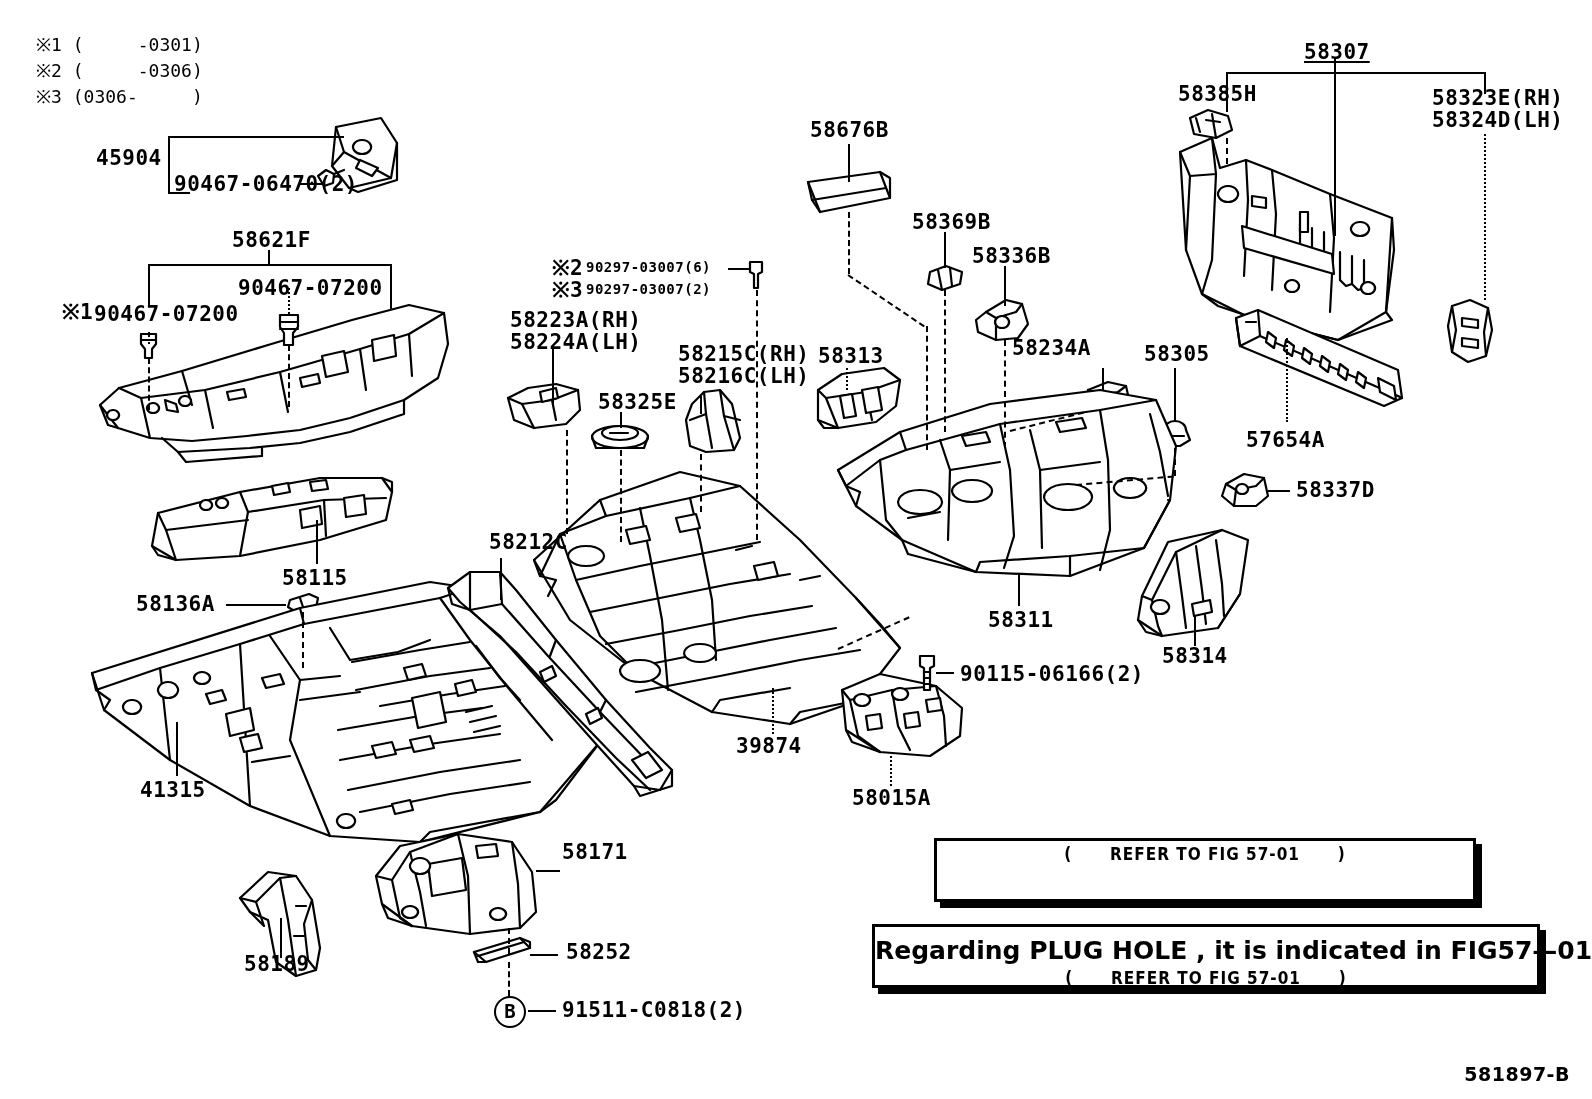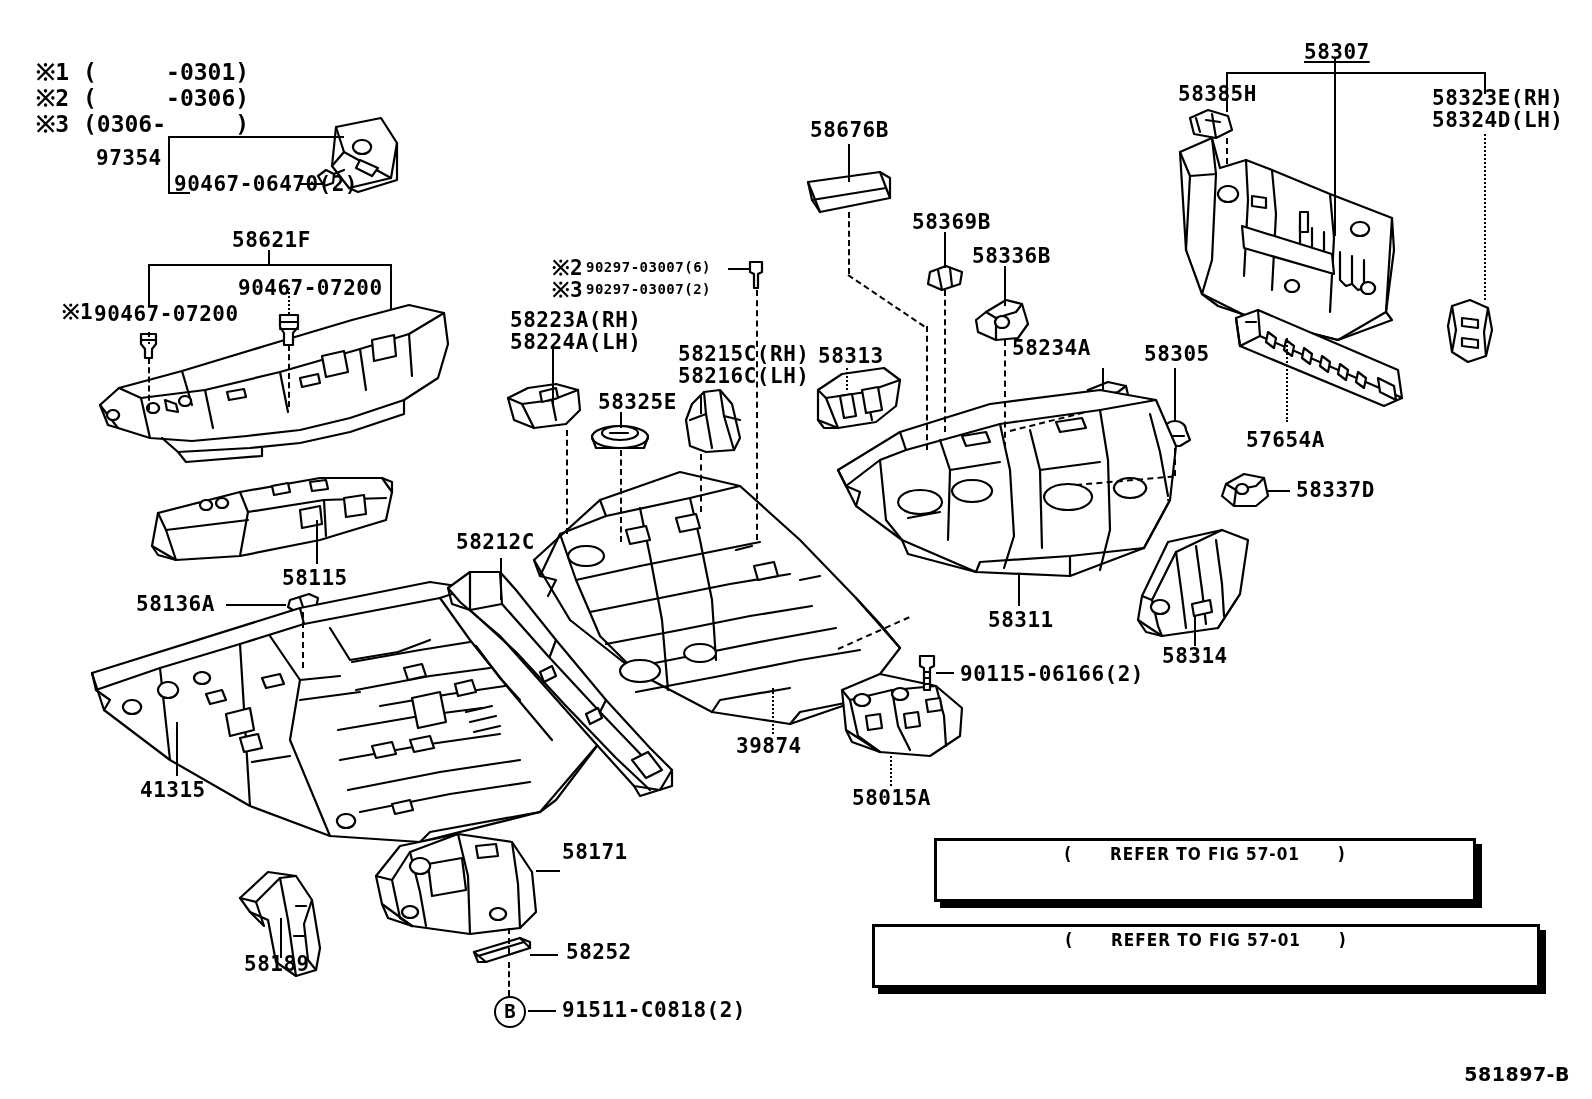--- a/index.html
+++ b/index.html
@@ -23,25 +23,24 @@
     font-size:21px;
     letter-spacing:0.5px;
     white-space:pre;
     line-height:1.22;
     color:#000;
   }
   .lbl.sm{font-size:14px;}
   .note{
     position:absolute;
     font-family:"DejaVu Sans Mono","Liberation Mono",monospace;
-    font-weight:bold;
-    font-size:23px;
+    font-weight:normal;
+    font-size:18px;
     white-space:pre;
     line-height:1.45;
-    margin-top:24px;
   }
   
   .ln{position:absolute;background:#000;}
   .ln.h{height:2px;}
   .ln.v{width:2px;}
   .dln{position:absolute;}
   .dln.v{
     width:0;border-left:2px dashed #000;
   }
   .dln.h{
@@ -583,33 +582,33 @@
 
   <div class="ln h" style="left:530px;top:954px;width:28px;"></div>
   <div class="dln v" style="left:508px;top:962px;height:34px;"></div>
 
   <div class="ln h" style="left:528px;top:1010px;width:28px;"></div>
 
   <div class="note" style="left:36px;top:32px;">※1 (     -0301)</div>
   <div class="note" style="left:36px;top:58px;">※2 (     -0306)</div>
   <div class="note" style="left:36px;top:84px;">※3 (0306-     )</div>
 
-  <div class="lbl" style="left:96px;top:146px;">97354</div>
+  <div class="lbl" style="left:96px;top:146px;">45904</div>
   <div class="lbl" style="left:174px;top:172px;">90467-06470(2)</div>
 
   <div class="lbl" style="left:232px;top:228px;">58621F</div>
   <div class="lbl" style="left:238px;top:276px;">90467-07200</div>
   <div class="lbl" style="left:62px;top:300px;">※1</div>
   <div class="lbl" style="left:94px;top:302px;">90467-07200</div>
 
   <div class="lbl" style="left:282px;top:566px;">58115</div>
   <div class="lbl" style="left:136px;top:592px;">58136A</div>
   <div class="lbl" style="left:140px;top:778px;">41315</div>
 
-  <div class="lbl" style="left:456px;top:530px;">58212C</div>
+  <div class="lbl" style="left:489px;top:530px;">58212C</div>
 
   <div class="lbl" style="left:552px;top:256px;">※2</div>
   <div class="lbl sm" style="left:586px;top:259px;">90297-03007(6)</div>
   <div class="lbl" style="left:552px;top:278px;">※3</div>
   <div class="lbl sm" style="left:586px;top:281px;">90297-03007(2)</div>
 
   <div class="lbl" style="left:510px;top:308px;">58223A(RH)</div>
   <div class="lbl" style="left:510px;top:330px;">58224A(LH)</div>
   <div class="lbl" style="left:598px;top:390px;">58325E</div>
   <div class="lbl" style="left:678px;top:342px;">58215C(RH)</div>
@@ -639,18 +638,19 @@
   <div class="lbl" style="left:562px;top:840px;">58171</div>
   <div class="lbl" style="left:566px;top:940px;">58252</div>
   <div class="circB" style="left:494px;top:996px;">B</div>
   <div class="lbl" style="left:562px;top:998px;">91511-C0818(2)</div>
 
   <div class="cbox" style="left:934px;top:838px;width:542px;height:64px;">
     <div class="l2">(      REFER TO FIG 57-01      )</div>
   </div>
 
   <div class="cbox" style="left:872px;top:924px;width:668px;height:64px;">
+    <div class="l1">Regarding PLUG HOLE , it is indicated in FIG57—01</div>
     <div class="l2">(      REFER TO FIG 57-01      )</div>
   </div>
 
   <div id="figcode">581897-B</div>
 
 </div>
 
 </body></html>

